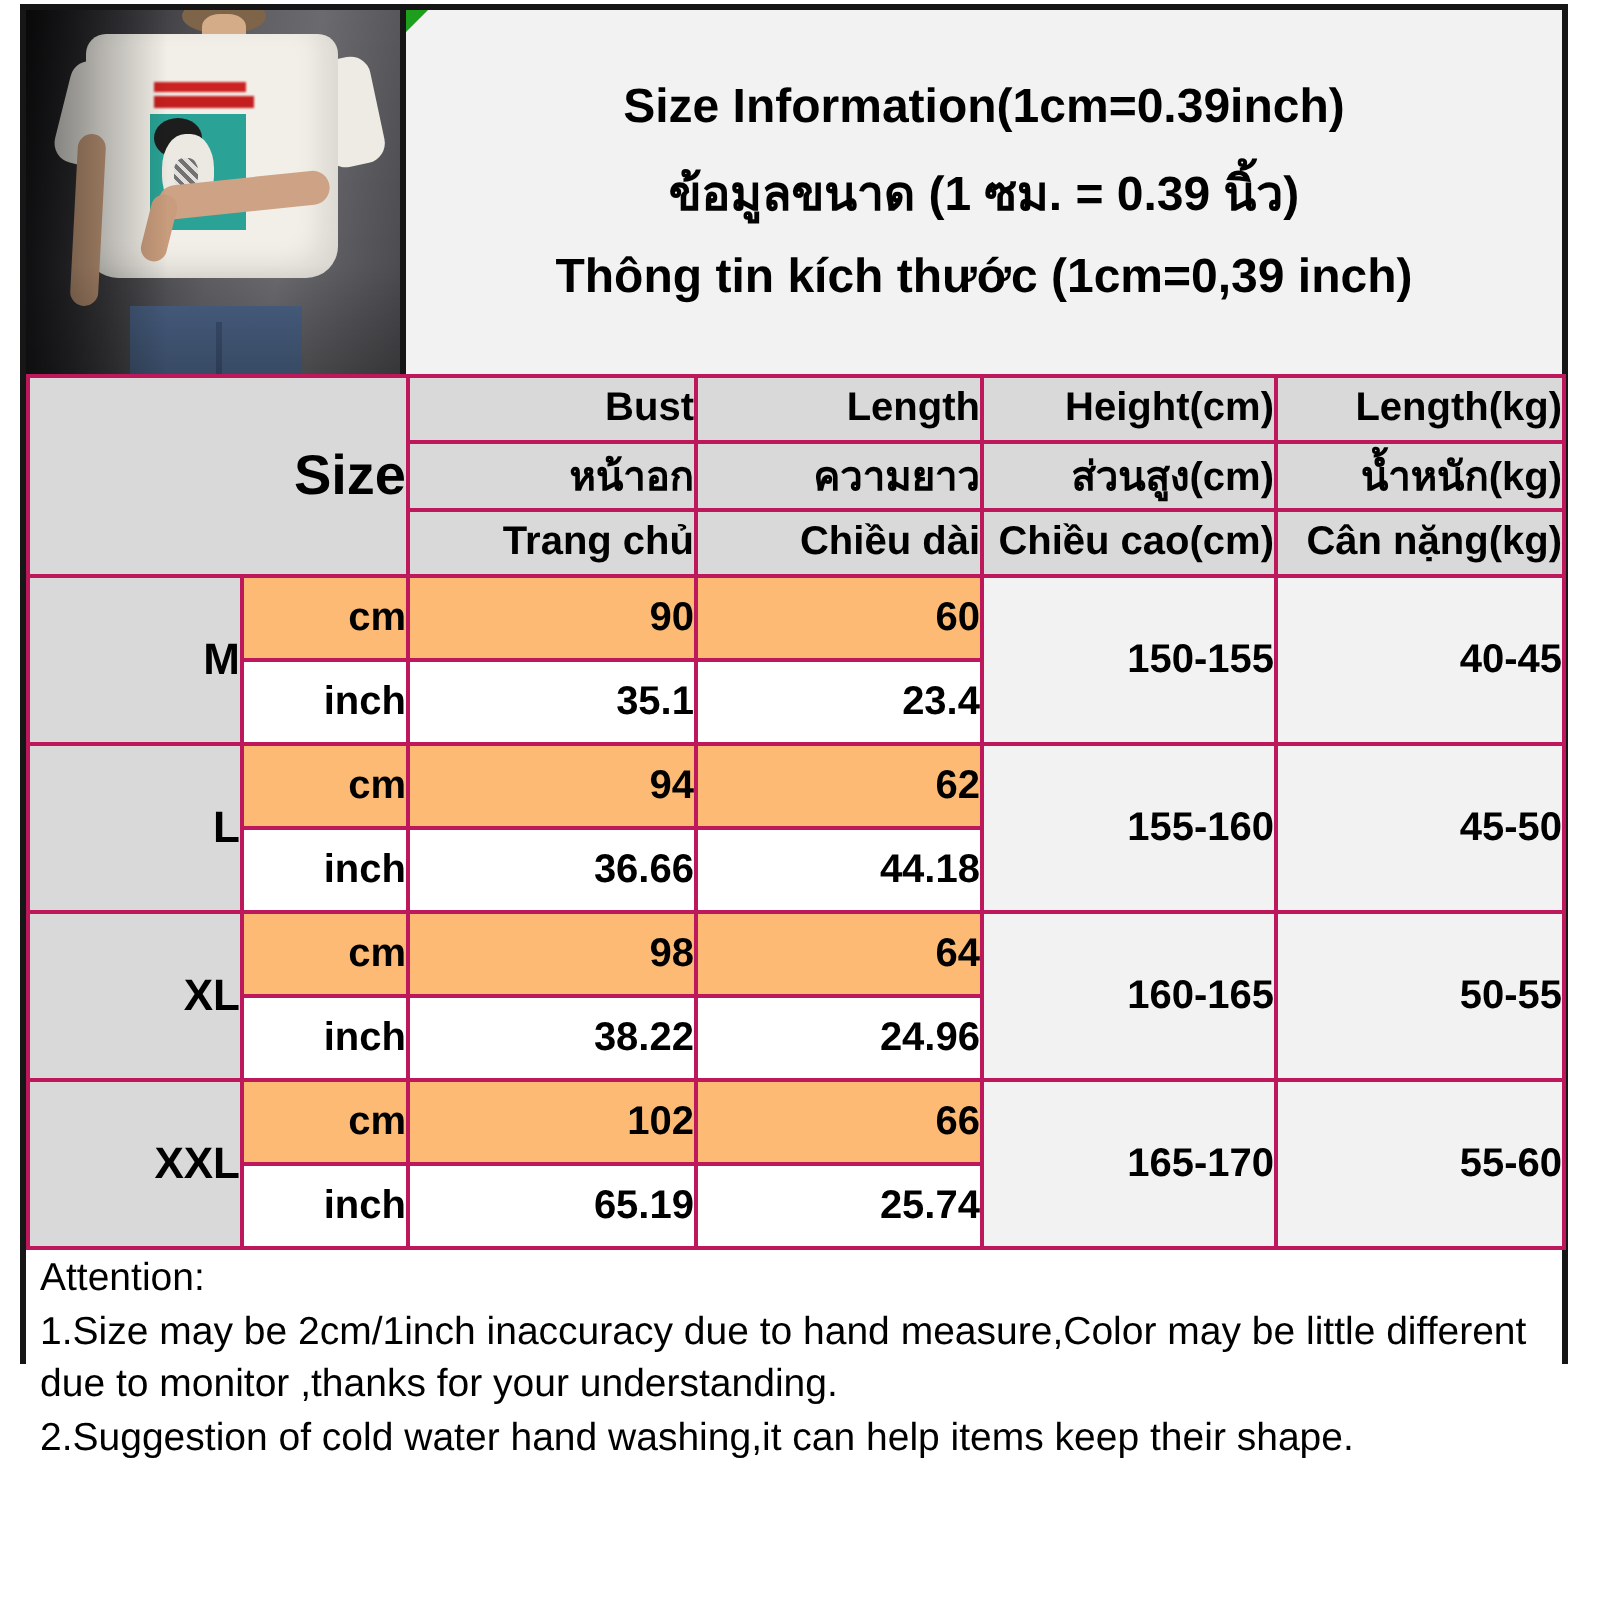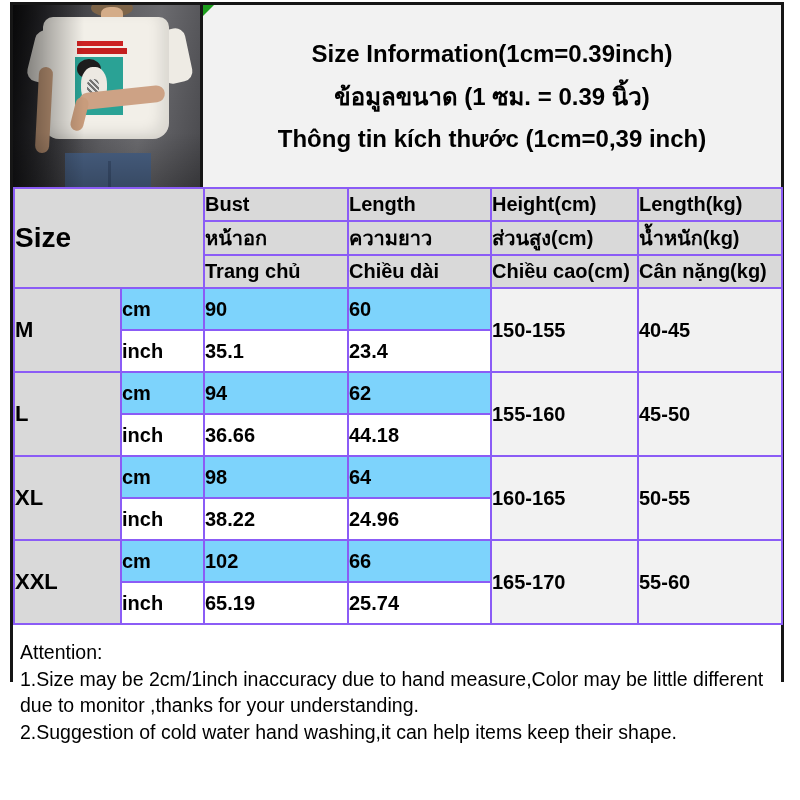--- a/index.html
+++ b/index.html
@@ -36,32 +36,32 @@
   .jeans-split { position:absolute; left:50%; top:8px; width:3px; height:26px; background:#3b5070; }
 
   .title-cell { position:relative; flex:1; background:#f2f2f2; display:flex; flex-direction:column;
                 justify-content:center; align-items:center; gap:9px; }
   .title-line { font-weight:bold; font-size:24px; letter-spacing:0; white-space:nowrap; }
   .corner-flag { position:absolute; left:0; top:0; width:0; height:0;
                  border-top:11px solid #1d9e1d; border-right:11px solid transparent; }
 
   
   table.size-table { width:768px; table-layout:fixed; border-collapse:collapse; flex:0 0 auto; }
-  .size-table td { border:2px solid #8b5cf6; text-align:left; vertical-align:middle;
+  .size-table td { border:2px solid #be185d; text-align:right; vertical-align:middle;
                    font-weight:bold; font-size:20px; overflow:hidden; }
   .size-table tr.hdr td { height:33px; background:#d9d9d9; }
   .size-table tr.data td { height:42px; }
   td.corner { background:#d9d9d9; font-size:28px; font-weight:bold; }
   td.size-label { background:#d9d9d9; font-size:22px; }
-  td.cm-row { background:#7dd3fc; }
+  td.cm-row { background:#fdba74; }
   td.inch-row { background:#ffffff; }
   td.range { background:#f2f2f2; }
 
   
-  .attention { flex:1; background:#ffffff; padding:14px 7px 0 7px; font-size:19.5px; line-height:1.36; font-weight:normal; }
+  .attention { flex:1; background:#ffffff; padding:1px 7px 0 7px; font-size:19.5px; line-height:1.36; font-weight:normal; }
   .attention .ln { white-space:normal; }
 </style>
 </head>
 <body>
 
 <div class="page">
   <div class="sheet">
 
     <div class="top-row">
       <div class="photo-cell">

